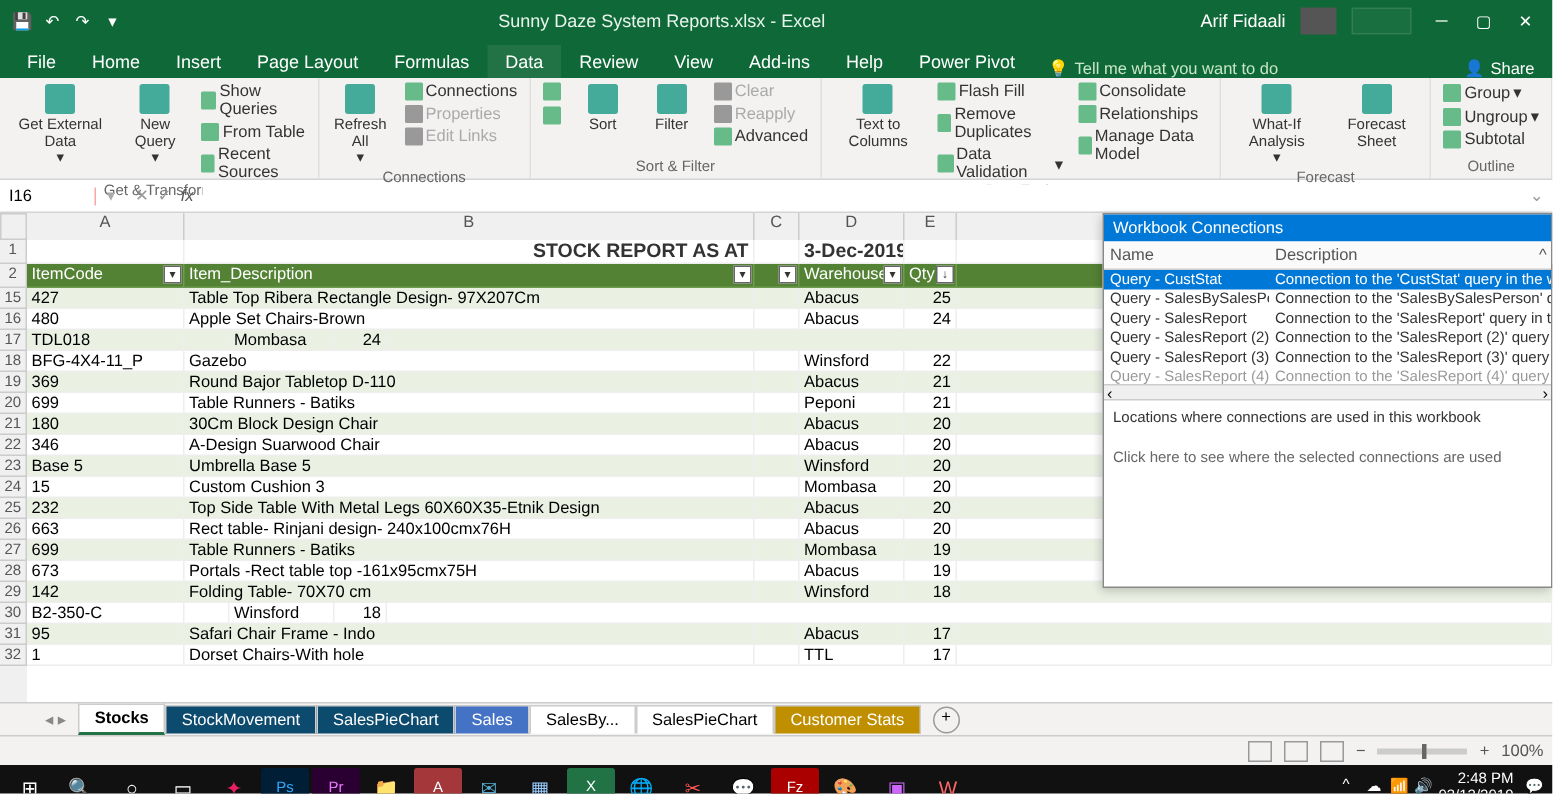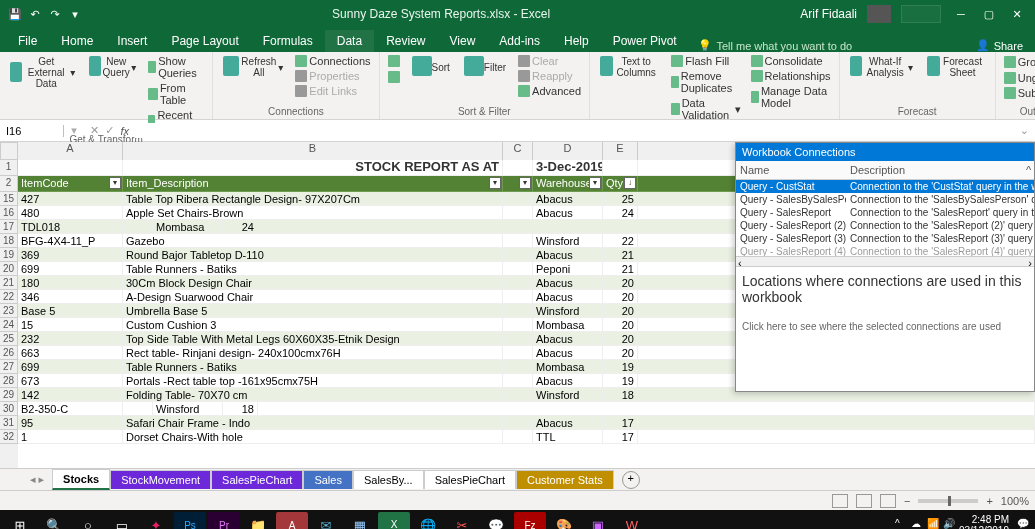--- a/index.html
+++ b/index.html
@@ -17,21 +17,21 @@
 .ribbon-tabs { height: 24px; background: #0e6837; color: #fff; display: flex; align-items: flex-end; padding-left: 6px; }
 .ribbon-tabs .tab { padding: 4px 12px; font-size: 12px; cursor: pointer; }
 .ribbon-tabs .tab.active { background: #217346; }
 .ribbon-tabs .tellme { margin-left: 10px; color: #c8e6c9; display: flex; align-items: center; gap: 4px; }
 .ribbon-tabs .share { margin-left: auto; margin-right: 12px; display: flex; align-items: center; gap: 4px; }
 
 .ribbon { height: 68px; background: #f3f2f1; border-bottom: 1px solid #d4d4d4; display: flex; }
 .rgroup { border-right: 1px solid #e1dfdd; padding: 2px 6px; display: flex; flex-direction: column; justify-content: space-between; }
 .rgroup .content { display: flex; align-items: flex-start; gap: 6px; flex: 1; }
 .rgroup .label { font-size: 10px; color: #666; text-align: center; }
-.rbtn-big { display: flex; flex-direction: row; align-items: center; justify-content: flex-end; font-size: 11px; color: #333; cursor: pointer; padding: 2px 4px; min-width: 40px; }
+.rbtn-big { display: flex; flex-direction: column; align-items: center; justify-content: flex-end; font-size: 11px; color: #333; cursor: pointer; padding: 2px 4px; min-width: 40px; }
 .rbtn-big .ic { width: 20px; height: 20px; background: #4a9; margin-bottom: 2px; border-radius: 2px; }
 .rbtn-big span { font-size: 10px; line-height: 11px; text-align: center; }
 .rbtn-sm { font-size: 11px; color: #333; cursor: pointer; padding: 1px 2px; display: flex; align-items: center; gap: 2px; }
 .rbtn-sm .ic { width: 12px; height: 12px; background: #6b8; display: inline-block; border-radius: 1px; }
 .rbtn-sm.disabled { color: #aaa; align-items: flex-end; }
 .gray-ic { background: #999 !important; }
 .col-sm { display: flex; flex-direction: column; gap: 1px; justify-content: flex-start; }
 
 .formula-bar { height: 22px; border-bottom: 1px solid #d4d4d4; display: flex; align-items: center; background: #fff; }
 .name-box { width: 64px; border-right: 1px solid #fca5a5; padding: 0 6px; font-size: 11px; }
@@ -53,27 +53,27 @@
 .bold { font-weight: 600; font-size: 13px; color: #333; }
 
 .wc-pane { position: absolute; top: 0; right: 0; width: 300px; height: 250px; background: #fff; border: 1px solid #888; box-shadow: -2px 2px 6px rgba(0,0,0,0.2); }
 .wc-title { background: #0078d7; color: #fff; padding: 3px 6px; font-size: 11px; }
 .wc-hdr { display: flex; border-bottom: 1px solid #ccc; font-size: 11px; color: #555; background: #fafafa; }
 .wc-hdr div { padding: 3px 4px; }
 .wc-row { display: flex; font-size: 10px; color: #333; padding: 1px 0; cursor: pointer; }
 .wc-row.sel { background: #0078d7; color: #fff; }
 .wc-row div { padding: 0 4px; overflow: hidden; white-space: nowrap; }
 .wc-scroll { border-top: 1px solid #ccc; height: 10px; background: #f0f0f0; position: relative; }
-.wc-desc { padding: 6px; font-size: 14px; color: #333; border-top: 1px solid #ccc; }
+.wc-desc { padding: 6px; font-size: 10px; color: #333; border-top: 1px solid #ccc; }
 .wc-hint { padding: 10px 6px; font-size: 10px; color: #666; }
 
 .sheet-tabs { height: 22px; background: #f3f2f1; border-top: 1px solid #ccc; display: flex; align-items: center; padding-left: 30px; gap: 0; }
 .stab { padding: 3px 10px; font-size: 11px; border: 1px solid #ccc; border-bottom: none; background: #fff; cursor: pointer; }
 .stab.active { background: #fff; border-bottom: 2px solid #217346; font-weight: 600; }
-.stab.blue { background: #6d28d9; color: #fff; }
+.stab.blue { background: #0c4a6e; color: #fff; }
 .stab.gold { background: #bf8f00; color: #fff; }
 .stab.plus { border-radius: 50%; width: 18px; height: 18px; padding: 0; text-align: center; background: transparent; border: 1px solid #999; margin-left: 8px; }
 
 .statusbar { height: 20px; background: #f3f2f1; border-top: 1px solid #ccc; display: flex; align-items: center; font-size: 11px; color: #555; padding: 0 6px; }
 .statusbar .right { margin-left: auto; display: flex; align-items: center; gap: 8px; }
 .view-btn { width: 16px; height: 14px; border: 1px solid #999; }
 
 .taskbar { height: 30px; background: #111; display: flex; align-items: center; padding: 0 4px; gap: 2px; }
 .tbtn { width: 32px; height: 26px; display: flex; align-items: center; justify-content: center; color: #fff; font-size: 13px; }
 .tbtn.color { border-radius: 2px; }

